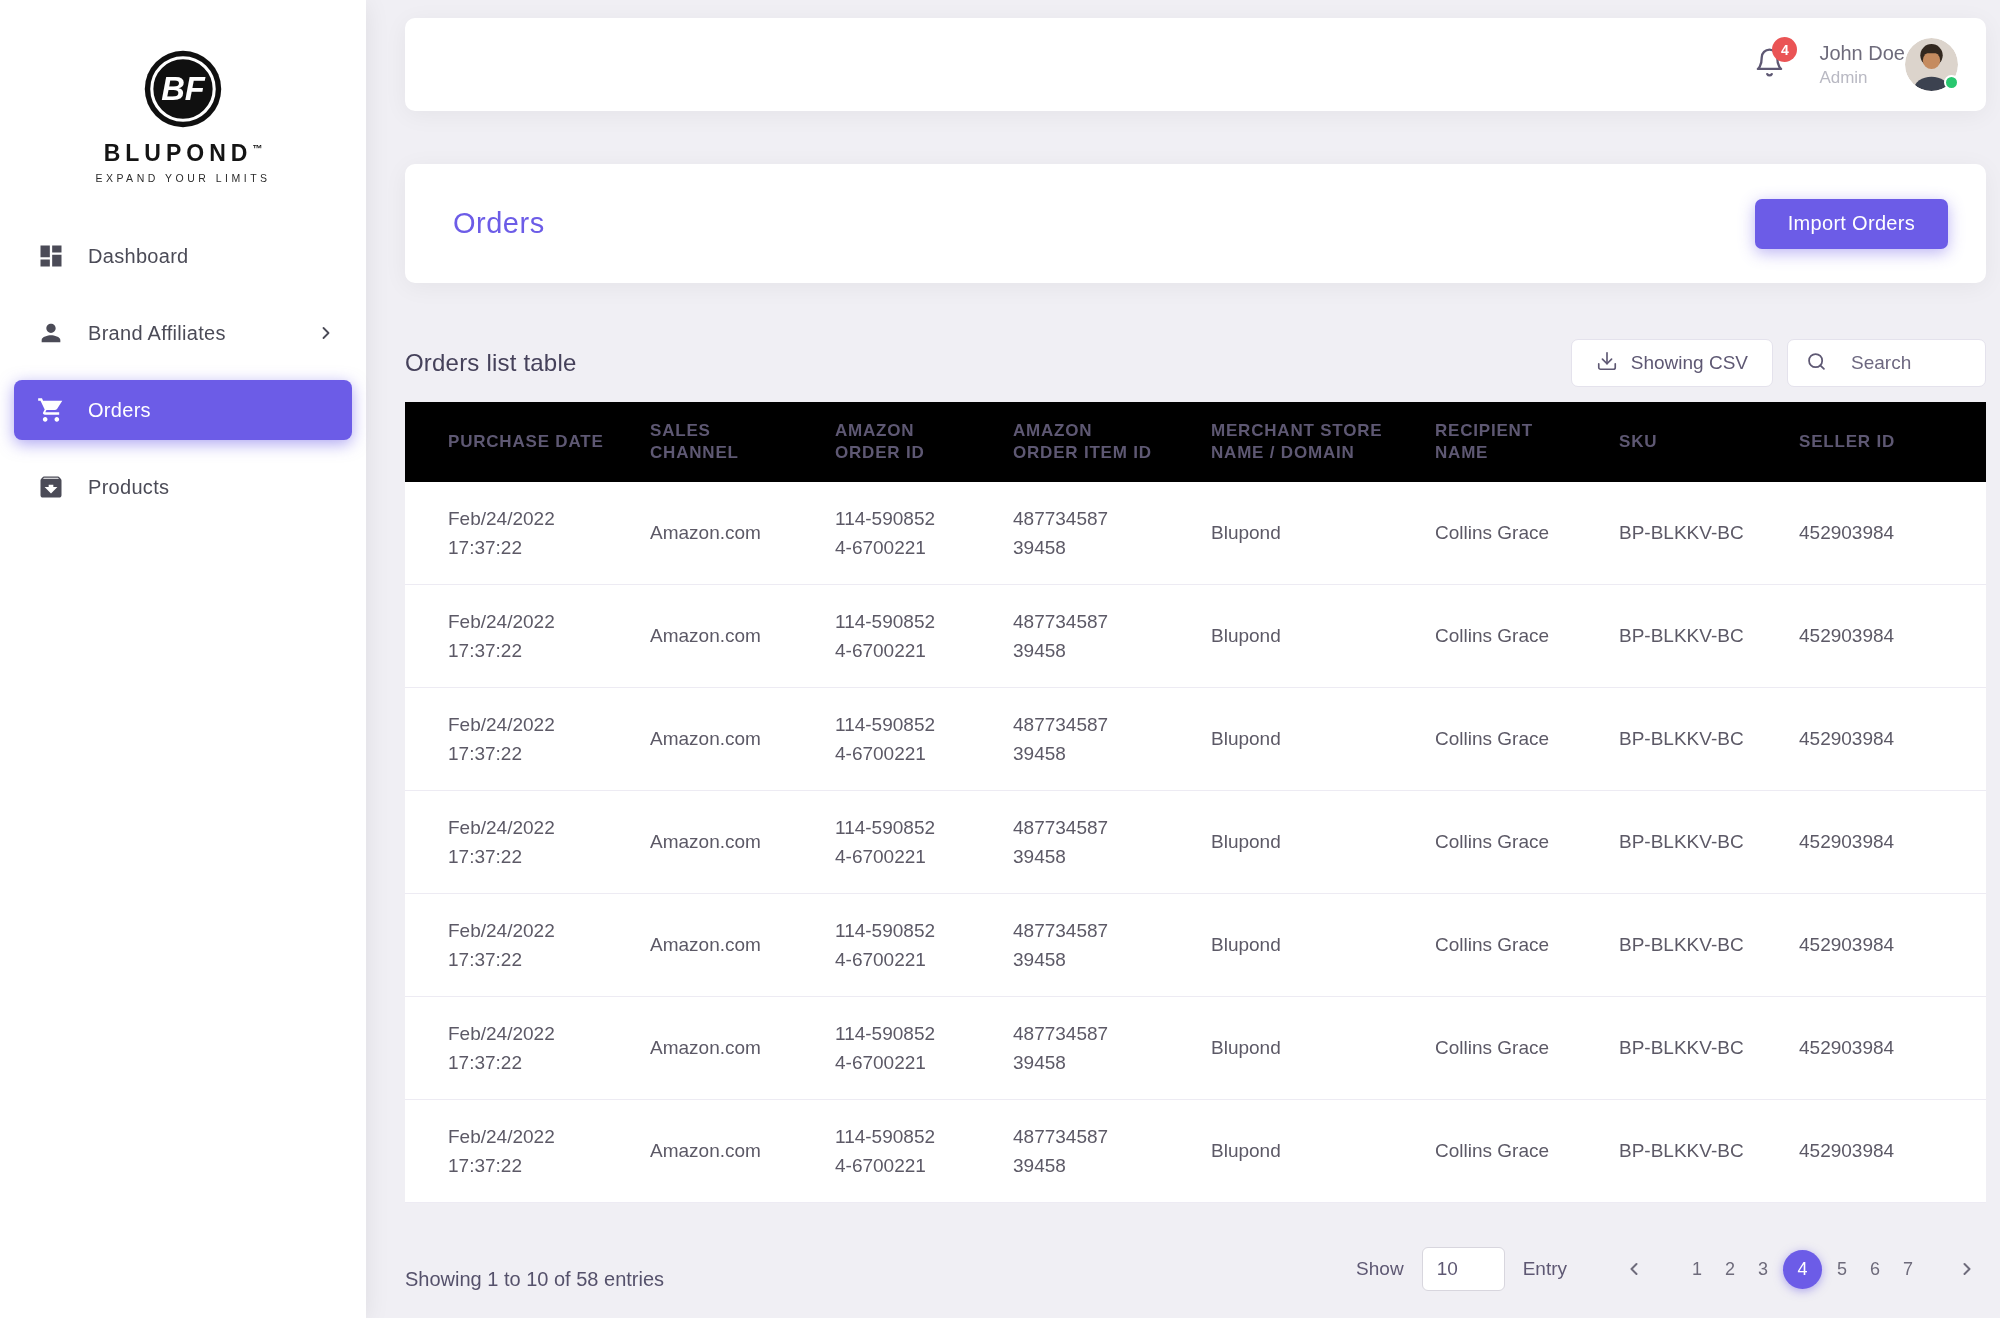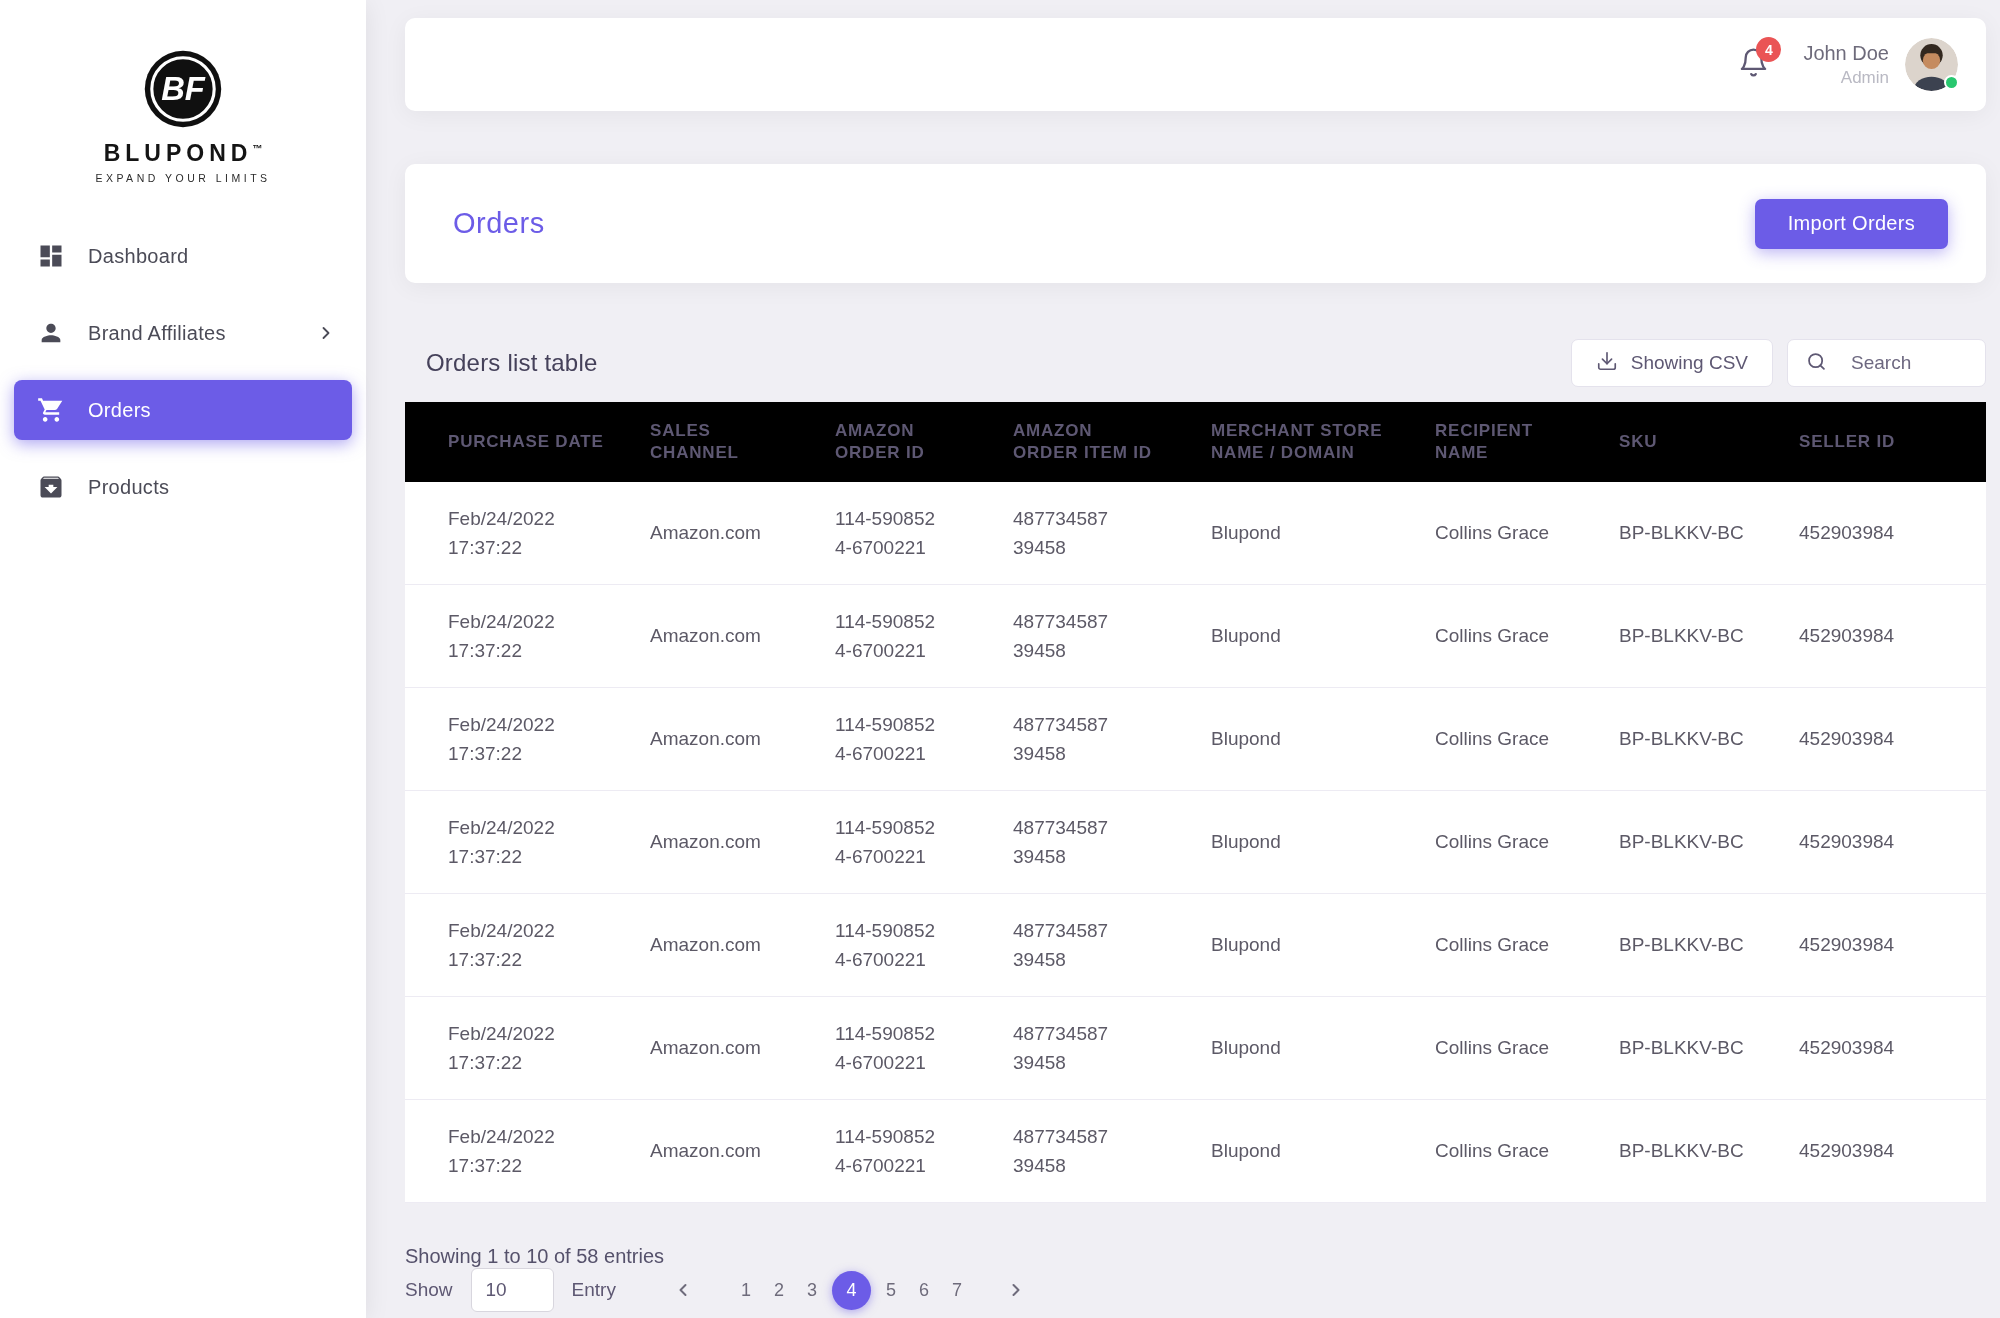--- a/index.html
+++ b/index.html
@@ -62,21 +62,21 @@
   }
   .bell-wrap { position: relative; margin-right: 34px; cursor: pointer; display: flex; }
   .bell-wrap svg { width: 31px; height: 31px; }
   .badge {
     position: absolute; top: -10px; right: -12px;
     min-width: 25px; height: 25px; border-radius: 50%;
     background: #EA5455; color: #fff;
     font-size: 14px; font-weight: bold;
     display: flex; align-items: center; justify-content: center;
   }
-  .user-meta { text-align: right; margin-right: 16px; }
+  .user-meta { margin-right: 0; }
   .user-name { font-size: 20px; color: #6E6B7B; }
   .user-role { font-size: 17px; color: #B9B9C3; margin-top: 3px; }
   .avatar { position: relative; width: 53px; height: 53px; cursor: pointer; }
   .avatar svg { width: 53px; height: 53px; border-radius: 50%; display: block; }
   .online-dot {
     position: absolute; right: -1px; bottom: 1px;
     width: 15px; height: 15px; border-radius: 50%;
     background: #28C76F; border: 2.5px solid #fff;
   }
 
@@ -94,21 +94,21 @@
     font-family: "Liberation Sans", sans-serif;
     box-shadow: 0 4px 16px rgba(108,92,231,0.45);
     cursor: pointer;
   }
 
   
   .table-toolbar {
     margin-top: 56px; height: 48px;
     display: flex; align-items: center; justify-content: space-between;
   }
-  .table-heading { font-size: 24px; font-weight: 400; color: #45415A; letter-spacing: 0.2px; margin-left: 21px; }
+  .table-heading { font-size: 24px; font-weight: 400; color: #45415A; letter-spacing: 0.2px; }
   .toolbar-actions { display: flex; align-items: center; gap: 14px; }
   .btn-outline {
     display: flex; align-items: center; gap: 13px;
     background: #fff; border: 1px solid #E4E2EC; border-radius: 7px;
     height: 48px; padding: 0 24px;
     font-size: 19px; color: #5E5873;
     font-family: "Liberation Sans", sans-serif;
     cursor: pointer;
   }
   .btn-outline svg { width: 22px; height: 22px; }
@@ -139,21 +139,21 @@
     letter-spacing: 0.8px; line-height: 1.3; padding-right: 16px;
     text-transform: uppercase;
   }
   .th:first-child, .td:first-child { padding-left: 43px; }
   .t-row { background: #FFFFFF; height: 103px; border-bottom: 1px solid #EDEBF3; }
   .td { font-size: 19px; color: #5C5966; line-height: 1.55; padding-right: 16px; }
 
   
   .table-footer {
     margin-top: 42px; height: 46px;
-    display: flex; align-items: flex-start; justify-content: space-between; flex-direction: column;
+    display: flex; align-items: flex-end; justify-content: space-between;
   }
   .showing-text { font-size: 20px; color: #55516B; }
   .footer-right { display: flex; align-items: center; }
   .show-label, .entry-label { font-size: 19px; color: #5E5873; }
   .show-input {
     width: 83px; height: 44px; margin: 0 18px;
     border: 1px solid #D8D6DE; border-radius: 6px;
     padding: 0 14px; font-size: 19px; color: #5E5873;
     font-family: "Liberation Sans", sans-serif; outline: none;
     background: #fff;

